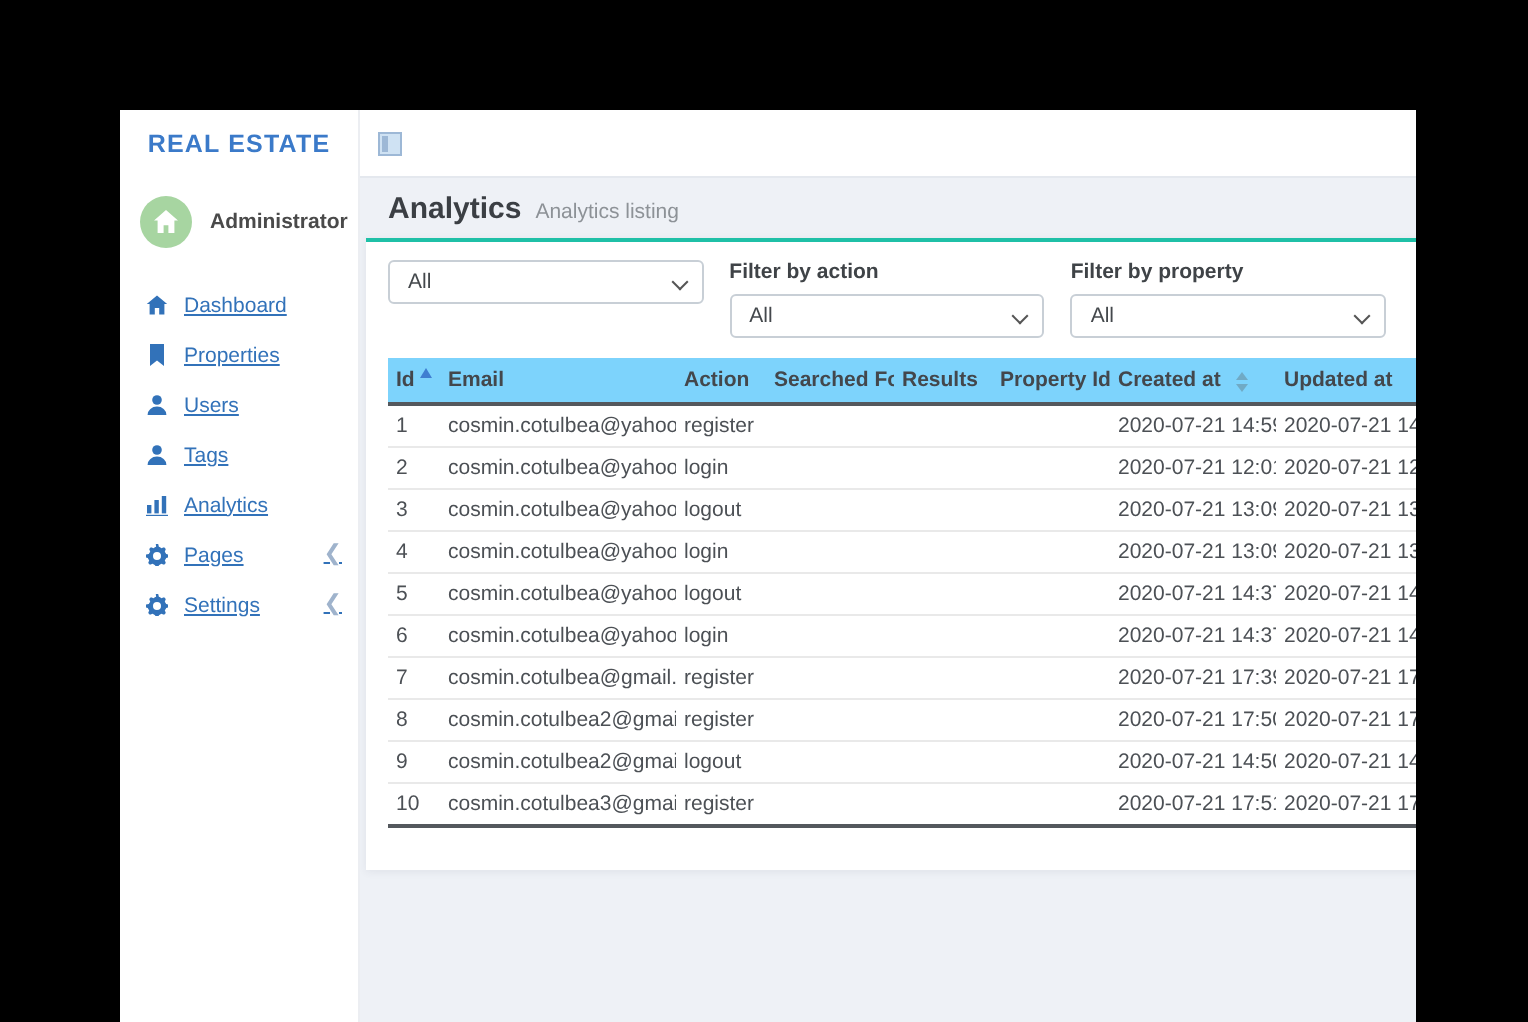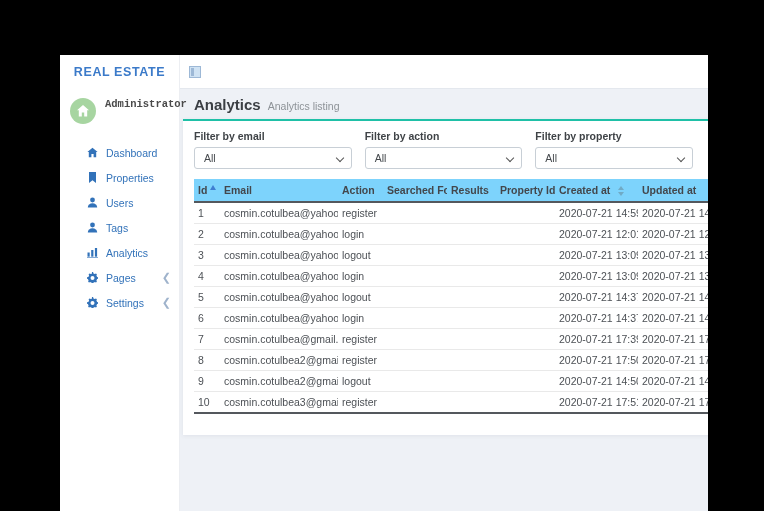--- a/index.html
+++ b/index.html
@@ -8,28 +8,28 @@
 
   
   .app { position: absolute; left: 60px; top: 55px; width: 648px; height: 484px;
          background: #eef1f6; overflow: hidden; }
 
   
   .sidebar { position: absolute; left: 0; top: 0; width: 120px; height: 100%;
              background: #fff; border-right: 1px solid #eceef2; z-index: 3; }
   .brand { height: 34px; display: flex; align-items: center; justify-content: center;
            color: #3b7ac9; font-weight: bold; font-size: 12.5px; letter-spacing: .6px; }
-  .userbox { display: flex; align-items: flex-start; padding: 9px 0 10px 10px; font-family: Liberation Mono, monospace; }
+  .userbox { display: flex; align-items: center; padding: 9px 0 10px 10px; }
   .avatar { width: 26px; height: 26px; border-radius: 50%; background: #a7d5a1;
             display: flex; align-items: center; justify-content: center; flex: none; }
   .avatar svg { width: 14px; height: 14px; fill: #fff; }
   .username { font-size: 10.5px; font-weight: bold; color: #4a4a4a; margin-left: 9px; }
   .menu { margin-top: 6px; }
-  .menu-item { display: flex; align-items: center; height: 25px; padding: 0 8px 0 26px;
-               color: #3272b9; font-size: 10.5px; cursor: pointer; }
+  .menu-item { display: flex; align-items: center; height: 25px; padding: 0 8px 0 12px;
+               color: #3272b9; font-size: 10.5px; cursor: pointer; text-decoration: underline; }
   .menu-item .mi-icon { width: 12px; height: 12px; margin-right: 8px; flex: none;
                         display: inline-flex; align-items: center; justify-content: center; }
   .menu-item .mi-icon svg { width: 11px; height: 11px; fill: currentColor; }
   .menu-item .mi-chevron { margin-left: auto; color: #9fb3cc; font-size: 11px; line-height: 1; }
 
   
   .topbar { position: absolute; left: 120px; top: 0; width: 528px; height: 34px;
             background: #fff; border-bottom: 1px solid #e4e8ee; z-index: 2; }
   .toggle { position: absolute; left: 9px; top: 11px; width: 12px; height: 12px;
             background: #cfe2f3; border: 1px solid #9db8d6; cursor: pointer; }
@@ -163,21 +163,20 @@
 
   <div class="main">
     <div class="page-head">
       <span class="page-title">Analytics</span>
       <span class="page-subtitle">Analytics listing</span>
     </div>
 
     <div class="card">
       <div class="filters" id="filters">
           <div class="filter">
-            <div class="filter-label">Filter by email</div>
             <div class="select">
               <span>All</span>
               <span class="chev"></span>
             </div>
           </div>
           <div class="filter">
             <div class="filter-label">Filter by action</div>
             <div class="select">
               <span>All</span>
               <span class="chev"></span>

